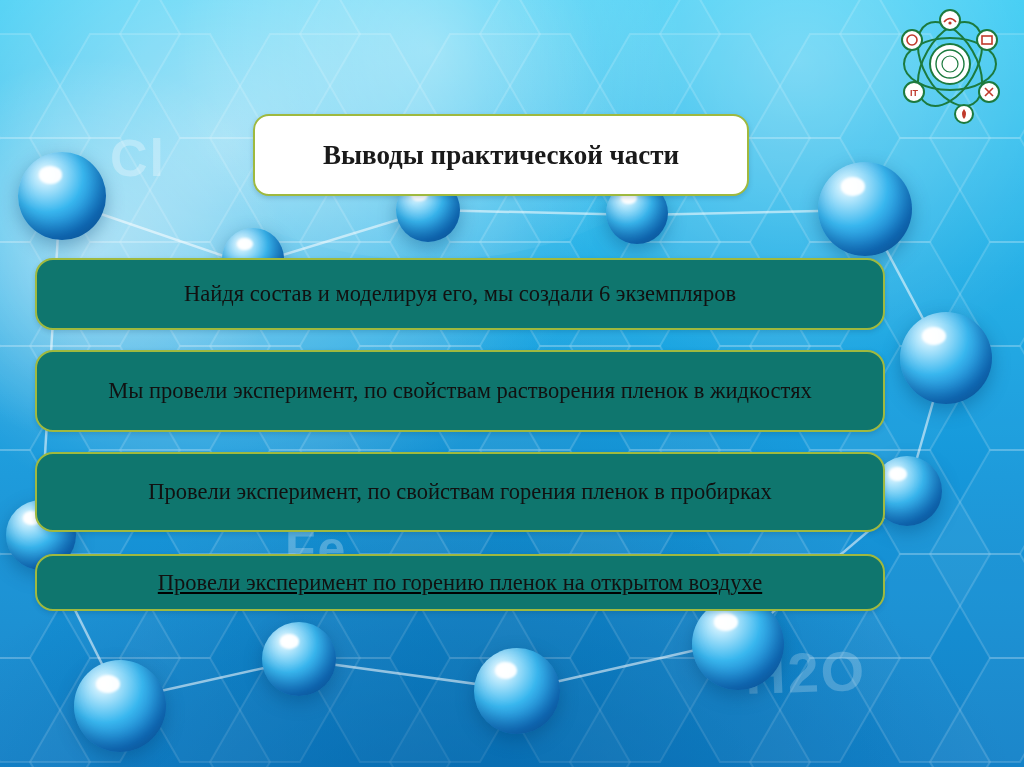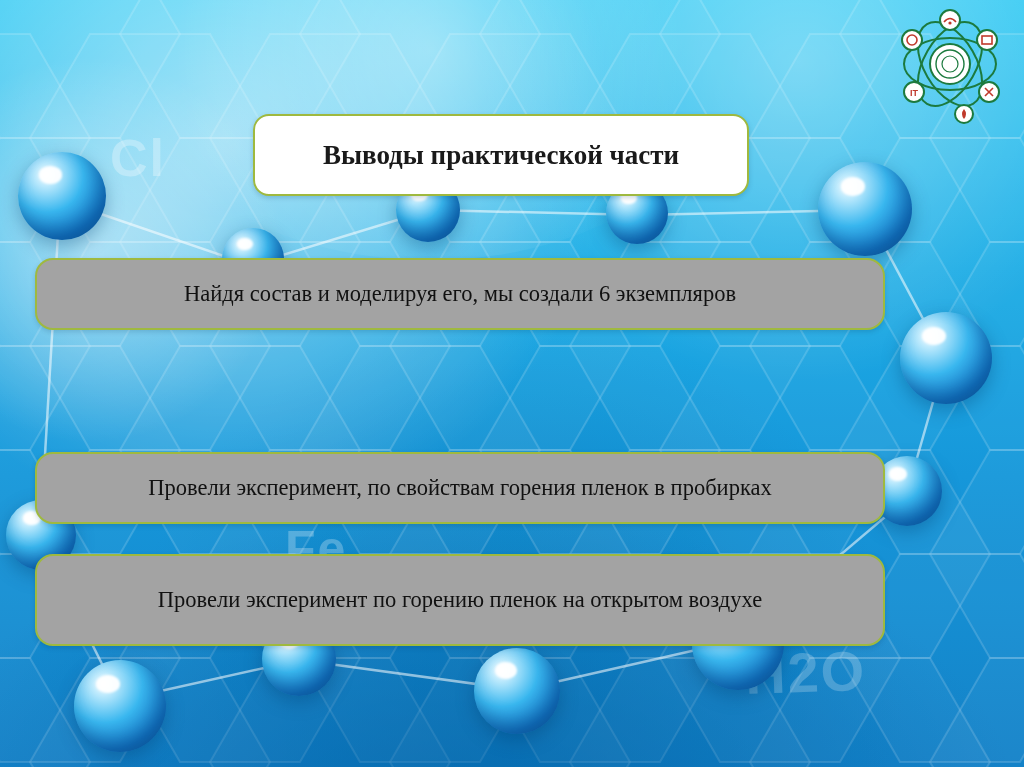--- a/index.html
+++ b/index.html
@@ -112,41 +112,41 @@
     font-weight: 700;
     color: #1a1a1a;
     line-height: 1.2;
   }
 
   
   .item-box {
     position: absolute;
     left: 35px;
     width: 850px;
-    background: #a3a3a3;
+    background: #0f766e;
     border: 2px solid #9fb93f;
     border-radius: 18px;
     box-shadow: 0 2px 5px rgba(0,50,90,0.18);
     display: flex;
     align-items: center;
     justify-content: center;
     padding: 0 26px;
     box-sizing: border-box;
   }
   .item-text {
     font-size: 22.5px;
     color: #111111;
     text-align: center;
     line-height: 1.3;
     width: 100%;
   }
   .item-1 { top: 258px; height: 72px; }
   .item-2 { top: 350px; height: 82px; }
-  .item-3 { top: 452px; height: 72px; }
-  .item-4 { top: 554px; height: 92px; }
+  .item-3 { top: 452px; height: 80px; }
+  .item-4 { top: 554px; height: 57px; text-decoration: underline; }
 </style>
 </head>
 <body>
 
 <div id="slide">
 
   <div class="bg-base"></div>
 
   <svg class="bg-hex" width="1024" height="767" viewBox="0 0 1024 767">
     <defs>
@@ -291,20 +291,23 @@
     </g>
   </svg>
 
   <div class="title-box">
     <div class="title-text">Выводы практической части</div>
   </div>
 
   <div class="item-box item-1">
     <div class="item-text">Найдя состав и моделируя его, мы создали 6 экземпляров</div>
   </div>
+  <div class="item-box item-2">
+    <div class="item-text">Мы провели эксперимент, по свойствам растворения пленок в жидкостях</div>
+  </div>
   <div class="item-box item-3">
     <div class="item-text">Провели эксперимент, по свойствам горения пленок в пробирках</div>
   </div>
   <div class="item-box item-4">
     <div class="item-text">Провели эксперимент по горению пленок на открытом воздухе</div>
   </div>
 
 </div>
 
 </body></html>

